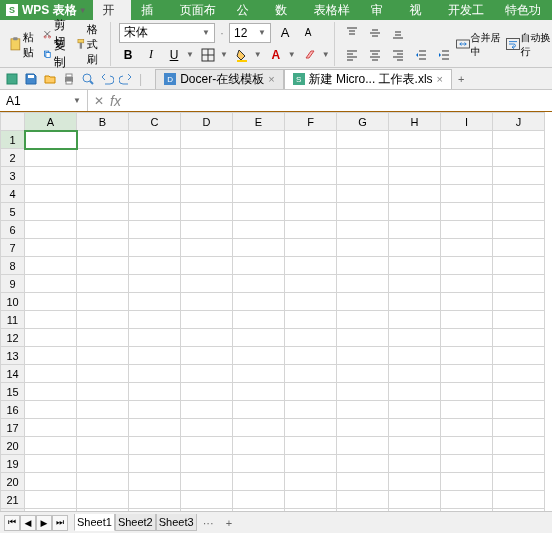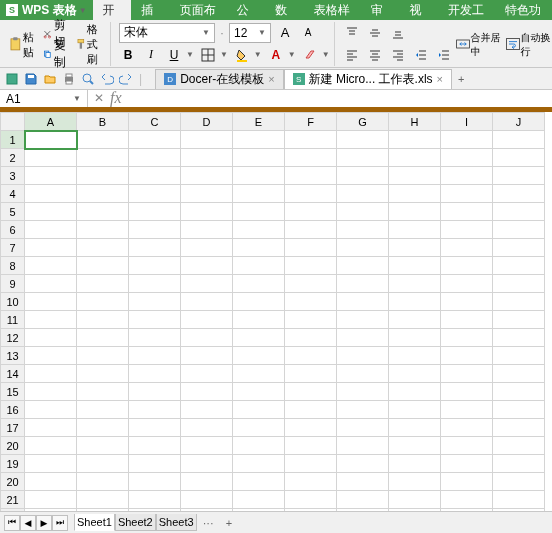--- a/index.html
+++ b/index.html
@@ -26,24 +26,24 @@
 .ticon.b{font-weight:bold}
 .ticon.i{font-style:italic;font-family:serif}
 .ticon.u{text-decoration:underline}
 .dd{font-size:8px;color:#666;margin-left:-2px}
 .qat{background:#f0f0f0;height:22px;border-bottom:1px solid #c8c8c8;display:flex;align-items:center;padding:0 4px;gap:3px}
 .qicon{width:16px;height:16px;display:flex;align-items:center;justify-content:center;cursor:pointer}
 .tabs{display:flex;align-items:center;margin-left:8px;height:22px}
 .doc-tab{height:20px;display:flex;align-items:center;padding:0 8px;gap:4px;font-size:11px;border:1px solid #c0c0c0;border-bottom:none;background:#e8e8e8;cursor:pointer}
 .doc-tab.active{background:#fff}
 .tab-close{font-size:11px;color:#888}
-.fbar{height:22px;border-bottom:5px solid #a16207;display:flex;align-items:flex-end;background:#fff}
+.fbar{height:22px;border-bottom:1px solid #a16207;display:flex;align-items:center;background:#fff}
 .namebox{width:88px;border-right:1px solid #c8c8c8;height:100%;display:flex;align-items:center;padding:0 6px;font-size:12px;justify-content:space-between}
 .fx-icons{display:flex;align-items:center;gap:6px;padding:0 6px;color:#888}
-.fx{font-style:italic;font-family:Liberation Serif, serif;font-size:16px}
+.fx{font-style:italic;font-family:Liberation Sans, sans-serif;font-size:14px}
 .grid-wrap{flex:1;overflow:hidden;position:relative;background:#fff}
 .grid{border-collapse:collapse;table-layout:fixed}
 .grid th,.grid td{border:1px solid #d4d4d4;font-weight:normal;font-size:11px;text-align:center;background:#fff}
 .grid th{background:#f0f0f0;height:18px}
 .grid .rh{background:#f0f0f0;width:24px}
 .grid .corner{background:#f0f0f0;width:24px}
 .grid th.col{width:52px}
 .grid td{height:15px}
 .grid th.col.sel,.grid .rh.sel{background:#d8e8d8}
 .grid td.sel{outline:2px solid #439b4b;outline-offset:-1px}

